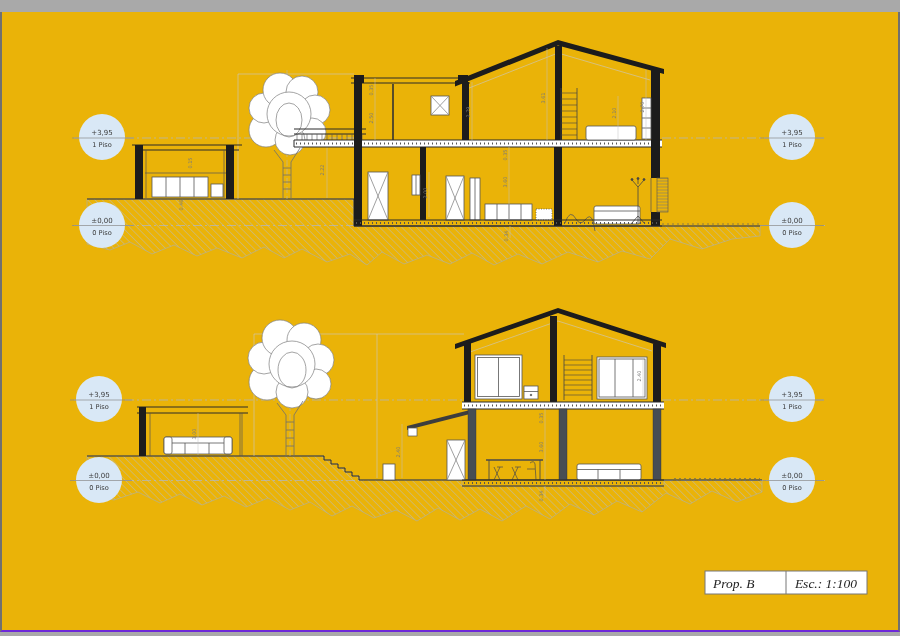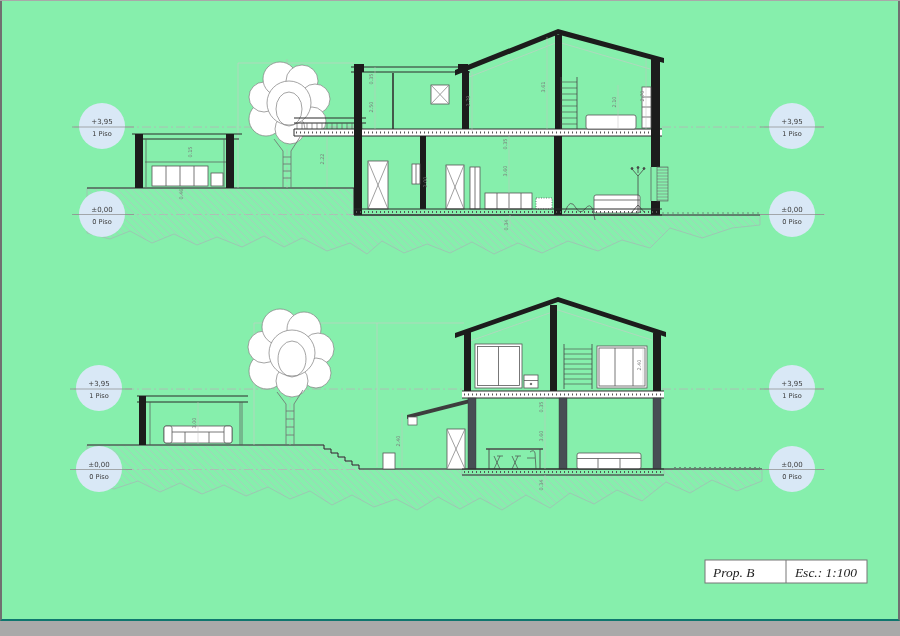--- a/index.html
+++ b/index.html
@@ -1,18 +1,18 @@
 <!DOCTYPE html>
 <html><head>
 <meta charset="utf-8">
 <style>
   html,body{margin:0;padding:0;background:#a9a9a9;width:900px;height:636px;overflow:hidden;
             font-family:"Liberation Sans",sans-serif;}
-  .page{position:absolute;top:1px;left:0;width:900px;height:620px;background:#86efac;
-        border-left:2px solid #707070;border-right:2px solid #707070;border-bottom:2px solid #0f766e;
+  .page{position:absolute;top:12px;left:0;width:900px;height:620px;background:#eab308;
+        border-left:2px solid #707070;border-right:2px solid #707070;border-bottom:2px solid #6d28d9;
         box-sizing:border-box;}
   svg{display:block}
   .dim{font:5px "DejaVu Sans",sans-serif;fill:#7a7a7a;}
   .lvl{font:7px "DejaVu Sans",sans-serif;fill:#3c3c3c;}
   .lvl2{font:6.6px "DejaVu Sans",sans-serif;fill:#3c3c3c;}
   .ttl{font:italic 13.5px "Liberation Serif",serif;fill:#222;}
   .w{fill:#1c1c1c;stroke:none;}
   .col{fill:#474e54;stroke:#333;stroke-width:.4;}
   .ln{stroke:#2b2b2b;stroke-width:1;fill:none;}
   .tn{stroke:#555;stroke-width:.7;fill:none;}

